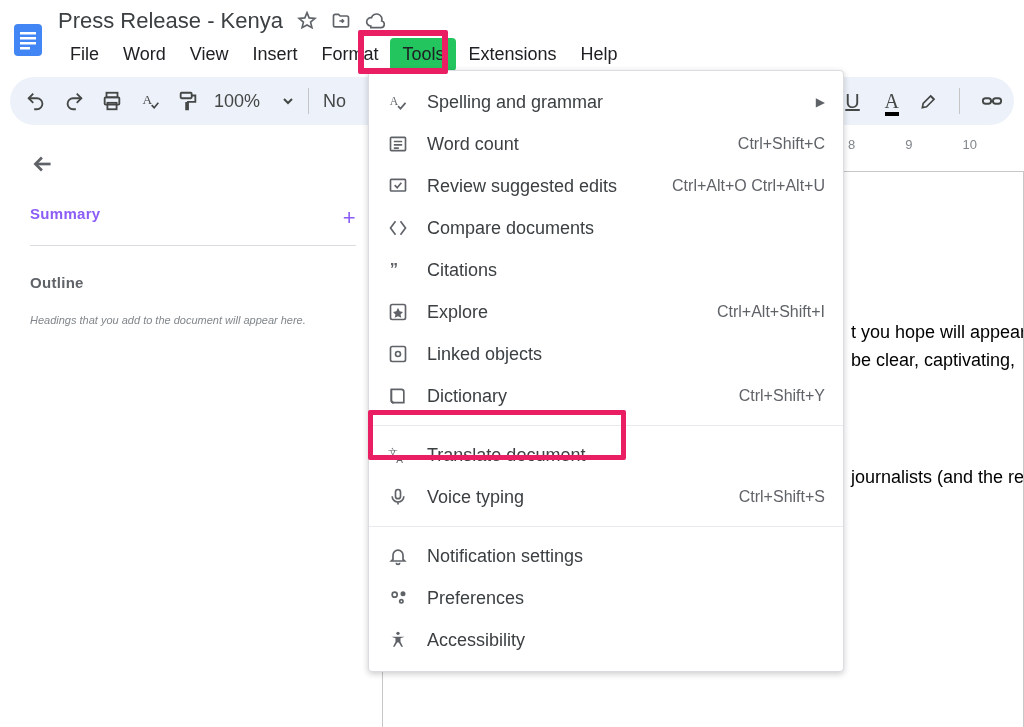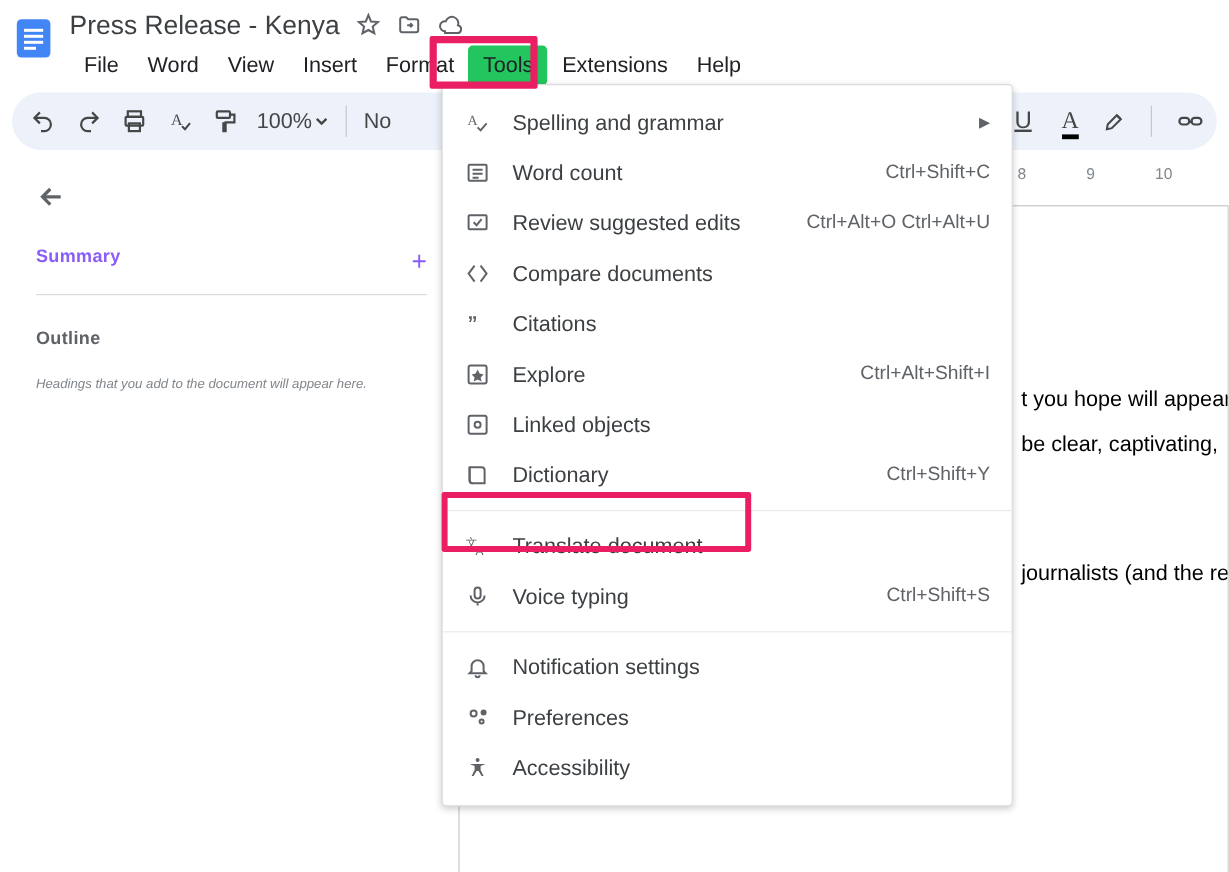--- a/index.html
+++ b/index.html
@@ -1,49 +1,49 @@
 <!DOCTYPE html>
 <html><head>
 <meta charset="utf-8">
 <style>
   * { box-sizing: border-box; }
   html, body { margin:0; padding:0; font-family: "Google Sans", Arial, sans-serif; color:#202124; background:#fff; width:1024px; height:727px; overflow:hidden; }
-  .title-row { display:flex; padding:8px 10px 0 10px; }
+  .title-row { display:flex; align-items:center; padding:8px 10px 0 10px; }
   .docs-logo { width:36px; height:48px; margin-right:12px; display:flex; align-items:center; justify-content:center; }
   .docs-logo svg { width:36px; height:36px; }
   .title-block { display:flex; flex-direction:column; }
   .title-line { display:flex; align-items:center; gap:14px; }
   .doc-title { font-size:22px; color:#3c4043; }
   .title-icon { width:20px; height:20px; color:#5f6368; display:flex; align-items:center; justify-content:center; }
   .menubar { display:flex; gap:0; margin-top:4px; }
   .menubar-item { font-size:18px; color:#202124; padding:6px 12px; border-radius:4px; cursor:pointer; }
   .menubar-item.active { background:#22c55e; }
   .toolbar-wrap { padding:6px 10px; }
   .toolbar { background:#edf2fa; border-radius:28px; height:48px; display:flex; align-items:center; padding:0 14px; gap:14px; color:#444746; position:relative; }
   .tb-btn { width:24px; height:24px; display:flex; align-items:center; justify-content:center; }
   .tb-sep { width:1px; height:26px; background:#c4c7c5; }
-  .zoom { font-size:18px; color:#444746; display:flex; align-items:center; gap:2px; }
+  .zoom { font-size:18px; color:#444746; display:flex; align-items:center; gap:22px; }
   .nolabel { font-size:18px; color:#444746; }
   .toolbar-right { position:absolute; right:10px; display:flex; align-items:center; gap:20px; }
   .text-color-A { font-family: "Times New Roman", serif; font-size:20px; position:relative; }
   .color-underline { position:absolute; bottom:-3px; left:0; right:0; height:4px; background:#000; }
   .highlighter { width:20px; height:20px; }
   .main { display:flex; position:relative; }
   .sidebar-pane { width:380px; padding:20px 24px 0 30px; border-right:0; }
   .back-arrow { font-size:24px; color:#5f6368; margin-bottom:28px; }
   .summary-row { display:flex; justify-content:space-between; font-size:15px; font-weight:600; color:#8b5cf6; letter-spacing:.3px; }
   .summary-row .plus { font-size:22px; font-weight:400; }
   .summary-hr { border:0; border-top:1px solid #dadce0; margin:14px 0 28px 0; }
   .outline-label { font-size:15px; font-weight:600; color:#5f6368; letter-spacing:.3px; }
   .outline-hint { font-size:11px; font-style:italic; color:#80868b; margin-top:22px; line-height:1.45; }
   .page-area { flex:1; position:relative; padding-top:40px; }
   .page { background:#fff; border:1px solid #c7c7c7; margin-left:2px; height:590px; position:relative; padding:190px 0 0 0; overflow:hidden; }
   .doc-text { font-family: Arial, sans-serif; font-size:18px; color:#000; position:absolute; left:468px; white-space:nowrap; }
   .doc-text.l1 { top:150px; }
-  .doc-text.l2 { top:178px;margin-top:10px; }
+  .doc-text.l2 { top:178px; }
   .doc-text.l3 { top:295px; }
   .dropdown { position:absolute; left:368px; top:70px; width:476px; background:#fff; border:1px solid #dadce0; border-radius:4px; box-shadow:0 2px 6px rgba(0,0,0,.2); padding:10px 0; z-index:50; }
   .dd-item { display:flex; align-items:center; padding:10px 18px; font-size:18px; color:#3c4043; cursor:pointer; gap:18px; position:relative; }
   .dd-item .ico { width:22px; height:22px; color:#5f6368; display:flex; align-items:center; justify-content:center; flex-shrink:0; }
   .dd-item .shortcut { margin-left:auto; color:#5f6368; font-size:16px; }
   .dd-item .submenu-arrow { margin-left:auto; color:#5f6368; font-size:12px; }
   .dd-sep { height:1px; background:#e8eaed; margin:8px 0; }
   .dd-highlight { position:absolute; left:368px; top:410px; width:258px; height:50px; border:5px solid #e91e63; border-radius:2px; z-index:60; pointer-events:none; }
   .tools-highlight { position:absolute; left:358px; top:30px; width:90px; height:44px; border:6px solid #e91e63; border-radius:2px; z-index:60; pointer-events:none; }
   .ruler { position:absolute; left:0; top:0; height:26px; background:#fff; display:flex; align-items:center; color:#80868b; font-size:13px; }

